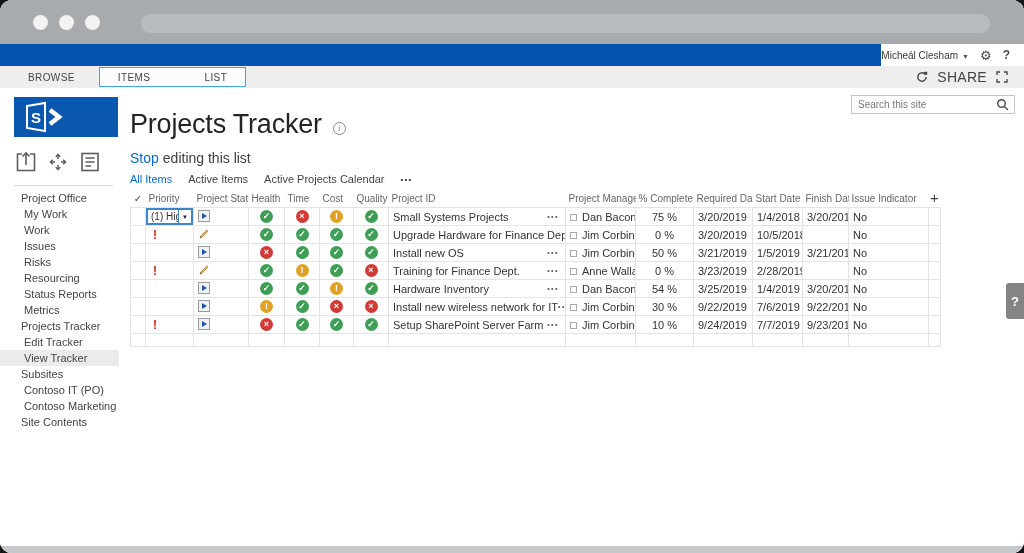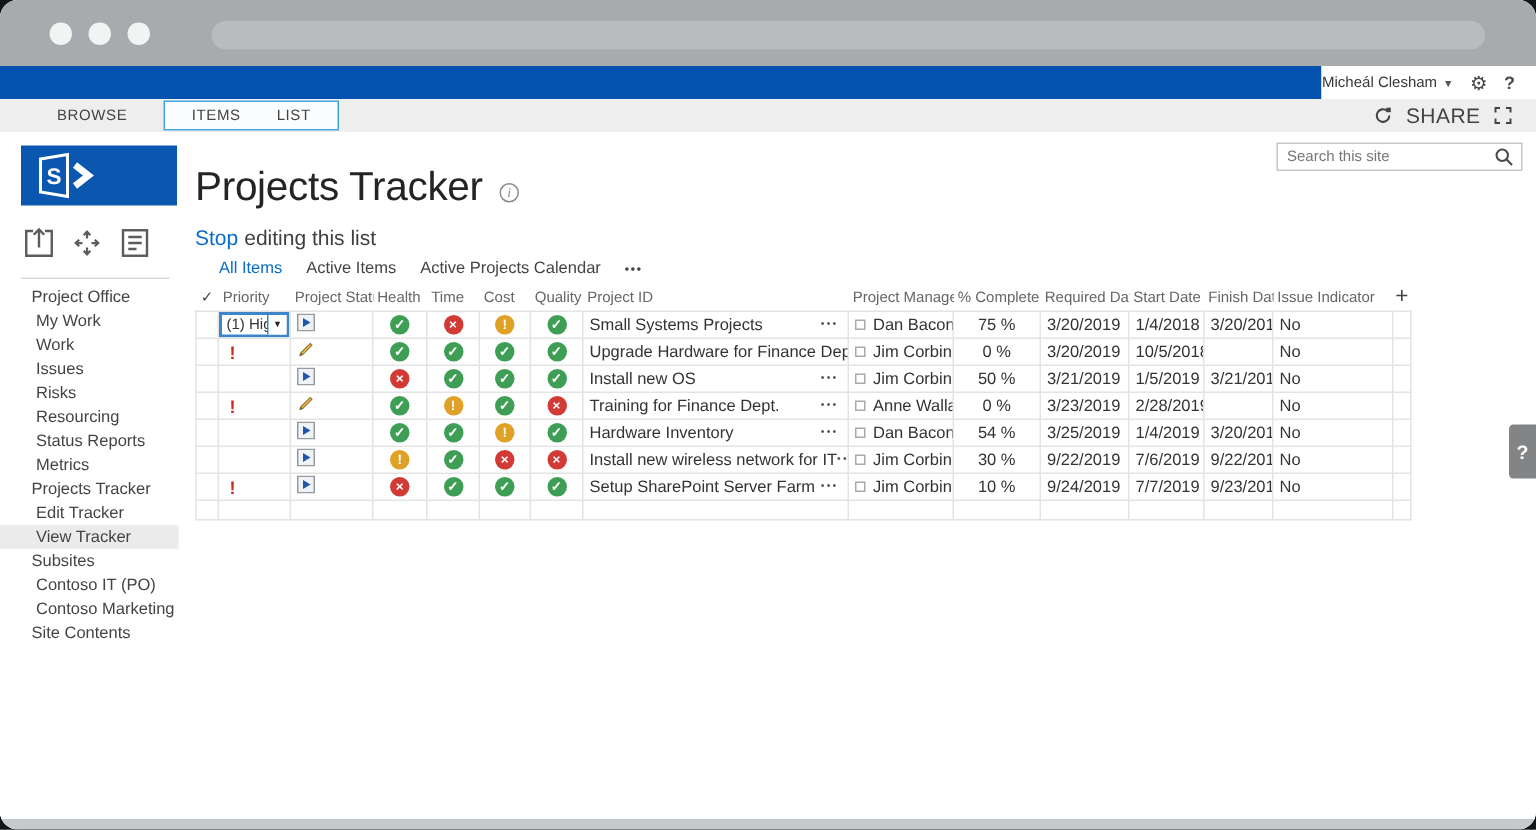--- a/index.html
+++ b/index.html
@@ -23,23 +23,23 @@
   .suite-right { flex:1; background:#fff; display:flex; align-items:center;
                  justify-content:flex-end; gap:11px; padding-right:14px;
                  font-size:10px; color:#383838; white-space:nowrap; }
   .caret { font-size:7px; margin-left:4px; color:#555; }
   .gear { font-size:13px; color:#4a4a4a; line-height:1; }
   .qmark { font-size:12px; font-weight:700; color:#4a4a4a; }
 
   
   .ribbon { position:absolute; top:66px; left:0; right:0; height:22px; background:#eeeeef;
             display:flex; align-items:center; justify-content:space-between; }
-  .ribbon-tabs { display:flex; align-items:center; height:100%; padding-left:38px; }
+  .ribbon-tabs { display:flex; align-items:center; height:100%; padding-left:28px; }
   .rtab { font-size:10px; color:#444; letter-spacing:.4px; }
-  .tab-group { margin-left:24px; height:20px; display:flex; align-items:center; gap:24px;
+  .tab-group { margin-left:24px; height:20px; display:flex; align-items:center; gap:54px;
                padding:0 18px; border:1px solid #41a5dc; background:#fbfcfd; }
   .ribbon-right { display:flex; align-items:center; gap:9px; padding-right:16px; }
   .share-label { font-size:14px; color:#444; letter-spacing:.3px; }
 
   
   .content { position:absolute; top:88px; left:0; right:0; bottom:7px; background:#fff; }
   .sidebar { position:absolute; left:0; top:0; bottom:0; width:119px; background:#fff; }
   .logo { position:absolute; left:14px; top:9px; width:104px; height:40px; background:#0a57b0;
           display:flex; align-items:center; padding-left:6px; }
   .tile-icons { position:absolute; left:14px; top:62px; display:flex; gap:8px; }
@@ -66,21 +66,21 @@
   .page-title { font-size:27px; font-weight:300; color:#242424; letter-spacing:-.2px; }
   .info-icon { width:13px; height:13px; border:1px solid #8a8a8a; border-radius:50%;
                color:#8a8a8a; font-size:9px; line-height:11px; text-align:center;
                margin-left:11px; margin-top:8px; font-family:"Liberation Serif",serif; font-style:italic; }
 
   .stop-line { position:absolute; top:62px; left:11px; font-size:14px; color:#3f3f3f; }
   .stop-line .stop-word { color:#0a6cc9; margin-right:4px; }
 
   .views-row { position:absolute; top:85px; left:11px; display:flex; gap:16px; align-items:center;
                font-size:11px; color:#444; }
-  .view-link.selected { color:#0a6cc9;margin-left:16px; }
+  .view-link.selected { color:#0a6cc9; }
   .views-more { font-size:8px; letter-spacing:1.2px; color:#444; font-weight:700; }
 
   
   .grid { position:absolute; top:101px; left:11px; border-collapse:collapse; table-layout:fixed; width:810px; }
   .grid th { font-size:10px; font-weight:400; color:#666; text-align:left; padding:0 3px 3px;
              vertical-align:bottom; white-space:nowrap; overflow:hidden; }
   .grid th.center { text-align:center; color:#444; padding:0 0 3px; }
   .grid th.plus-h { font-size:15px; color:#444; text-align:center; padding:0 0 1px; }
   .grid tbody { border:1px solid #c8c8c8; }
   .grid tbody td { border:1px solid #e4e4e4; font-size:11px; color:#333; height:18px;

